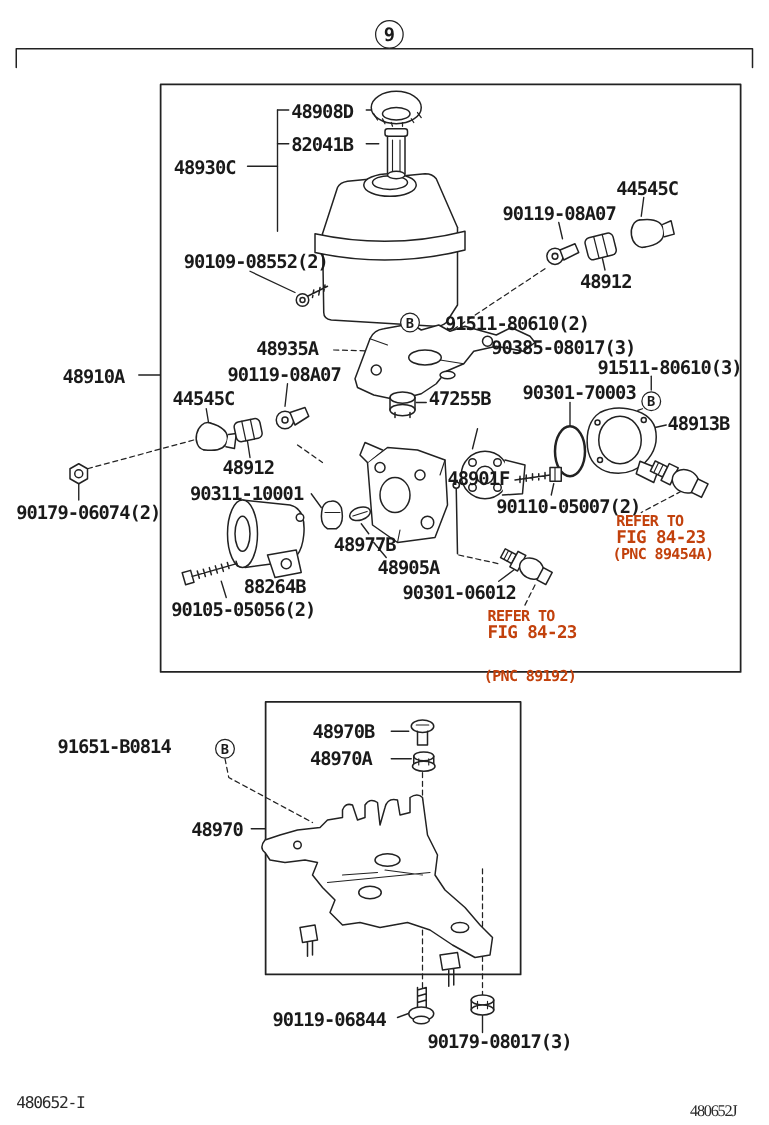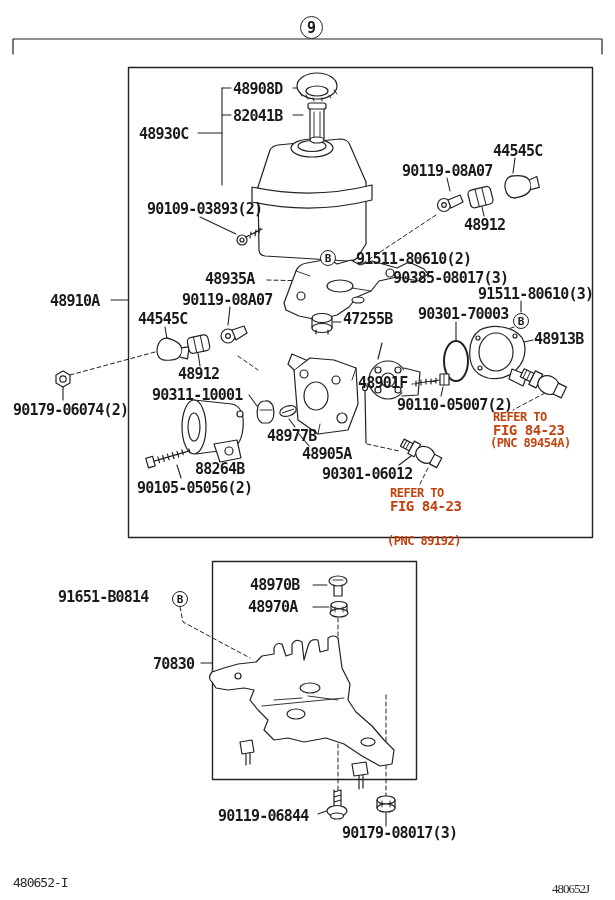--- a/index.html
+++ b/index.html
@@ -293,21 +293,21 @@
   </svg>
 
   <div class="callout" style="left:300px; top:16px; width:23px; height:23px; font-size:15px;">9</div>
   <div class="callout" style="left:320px; top:250px; width:16px; height:16px;">B</div>
   <div class="callout" style="left:513px; top:313px; width:16px; height:16px;">B</div>
   <div class="callout" style="left:172px; top:591px; width:16px; height:16px;">B</div>
 
   <div class="lbl" style="left:233px; top:80px;">48908D</div>
   <div class="lbl" style="left:233px; top:107px;">82041B</div>
   <div class="lbl" style="left:139px; top:125px;">48930C</div>
-  <div class="lbl" style="left:147px; top:200px;">90109-03893(2)</div>
+  <div class="lbl" style="left:147px; top:200px;">90109-08552(2)</div>
   <div class="lbl" style="left:493px; top:142px;">44545C</div>
   <div class="lbl" style="left:402px; top:162px;">90119-08A07</div>
   <div class="lbl" style="left:464px; top:216px;">48912</div>
   <div class="lbl" style="left:356px; top:250px;">91511-80610(2)</div>
   <div class="lbl" style="left:205px; top:270px;">48935A</div>
   <div class="lbl" style="left:393px; top:269px;">90385-08017(3)</div>
   <div class="lbl" style="left:478px; top:285px;">91511-80610(3)</div>
   <div class="lbl" style="left:50px;  top:292px;">48910A</div>
   <div class="lbl" style="left:182px; top:291px;">90119-08A07</div>
   <div class="lbl" style="left:138px; top:310px;">44545C</div>
@@ -317,24 +317,24 @@
   <div class="lbl" style="left:358px; top:326px;margin-top:48px;">48901F</div>
   <div class="lbl" style="left:178px; top:365px;">48912</div>
   <div class="lbl" style="left:152px; top:386px;">90311-10001</div>
   <div class="lbl" style="left:13px;  top:401px;">90179-06074(2)</div>
   <div class="lbl" style="left:397px; top:396px;">90110-05007(2)</div>
   <div class="lbl" style="left:267px; top:427px;">48977B</div>
   <div class="lbl" style="left:302px; top:445px;">48905A</div>
   <div class="lbl" style="left:195px; top:460px;">88264B</div>
   <div class="lbl" style="left:322px; top:465px;">90301-06012</div>
   <div class="lbl" style="left:137px; top:479px;">90105-05056(2)</div>
-  <div class="lbl" style="left:58px;  top:588px;">91651-B0814</div>
+  <div class="lbl" style="left:46px;  top:588px;">91651-B0814</div>
   <div class="lbl" style="left:250px; top:576px;">48970B</div>
   <div class="lbl" style="left:248px; top:598px;">48970A</div>
-  <div class="lbl" style="left:153px; top:655px;">70830</div>
+  <div class="lbl" style="left:153px; top:655px;">48970</div>
   <div class="lbl" style="left:218px; top:807px;">90119-06844</div>
   <div class="lbl" style="left:342px; top:824px;">90179-08017(3)</div>
 
   <div class="small" style="left:493px; top:410px;">REFER TO</div>
   <div class="small big" style="left:493px; top:422px;">FIG 84-23</div>
   <div class="small" style="left:490px; top:436px;text-align:right;">(PNC 89454A)</div>
   <div class="small" style="left:390px; top:486px;">REFER TO</div>
   <div class="small big" style="left:390px; top:498px;">FIG 84-23</div>
   <div class="small" style="left:387px; top:512px;margin-top:22px;">(PNC 89192)</div>
 

